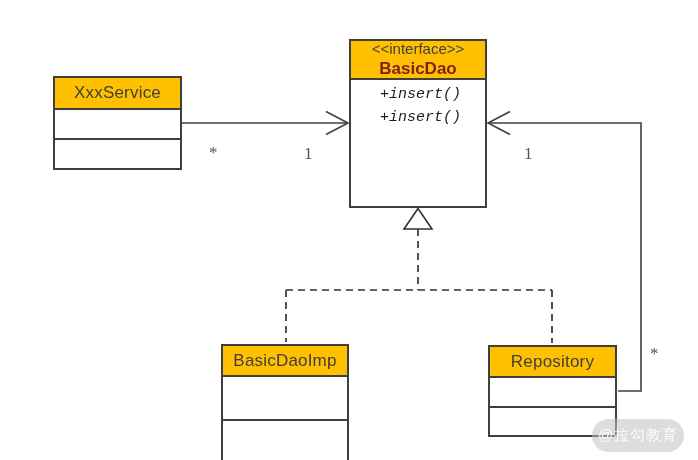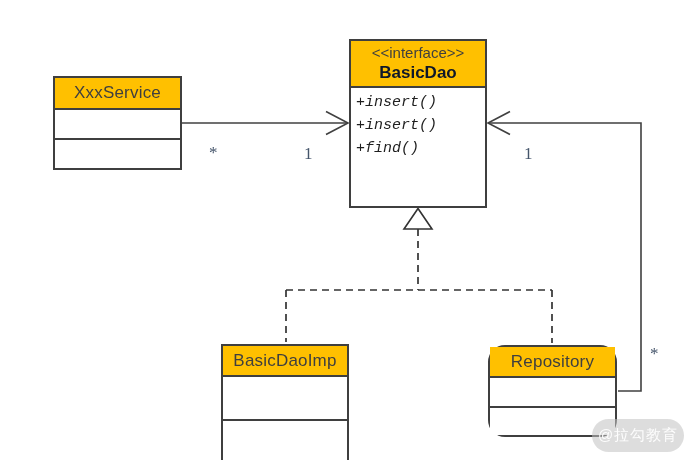--- a/index.html
+++ b/index.html
@@ -20,25 +20,25 @@
   }
   .compartment{box-sizing:border-box;flex:1;background:#ffffff;}
   .compartment.second{border-top:2px solid #3f3f3f;}
 
   .iface-header{
     box-sizing:border-box;background:#FFC000;border-bottom:2px solid #3f3f3f;
     display:flex;flex-direction:column;align-items:center;justify-content:center;
     color:#3f3f3f;line-height:1.25;padding:2px 0;
   }
   .iface-stereotype{font-size:15px;}
-  .iface-name{font-size:17px;font-weight:bold;color:#0f172a;}
+  .iface-name{font-size:17px;font-weight:bold;color:#7f1d1d;}
   .iface-methods{
     box-sizing:border-box;flex:1;padding:3px 0 0 5px;
     font-family:"Liberation Mono","DejaVu Sans Mono",monospace;
-    font-style:italic;font-size:15px;line-height:23px;color:#1f1f1f;
+    font-style:italic;font-size:15px;line-height:23px;color:#1f1f1f;text-align:center;
   }
   .iface-methods div{white-space:pre;}
 
   .multiplicity{
     position:absolute;font-family:"Liberation Serif","DejaVu Serif",serif;
     font-size:17px;color:#44546a;
   }
 
   .watermark{
     position:absolute;left:592px;top:419px;width:92px;height:33px;border-radius:17px;
@@ -63,38 +63,37 @@
     <polygon points="418,208.5 404,229 432,229" fill="#ffffff" stroke="#333333" stroke-width="1.6"></polygon>
   </svg>
 
   <div class="uml-class" style="left:53px;top:76px;width:129px;height:94px;">
     <div class="cls-header" style="height:32px;">XxxService</div>
     <div class="compartment"></div>
     <div class="compartment second"></div>
   </div>
 
   <div class="uml-class" style="left:349px;top:39px;width:138px;height:169px;">
-    <div class="iface-header" style="height:47px;">
+    <div class="iface-header" style="height:39px;">
       <div class="iface-stereotype">&lt;&lt;interface&gt;&gt;</div>
       <div class="iface-name">BasicDao</div>
     </div>
     <div class="iface-methods">
       <div>+insert()</div>
       <div>+insert()</div>
-      <div>+find()</div>
     </div>
   </div>
 
   <div class="uml-class" style="left:221px;top:344px;width:128px;height:121px;">
     <div class="cls-header" style="height:31px;">BasicDaoImp</div>
     <div class="compartment"></div>
     <div class="compartment second"></div>
   </div>
 
-  <div class="uml-class" style="left:488px;top:345px;width:129px;height:92px;border-radius:17px;">
+  <div class="uml-class" style="left:488px;top:345px;width:129px;height:92px;">
     <div class="cls-header" style="height:31px;">Repository</div>
     <div class="compartment"></div>
     <div class="compartment second"></div>
   </div>
 
   <div class="multiplicity" style="left:209px;top:143px;">*</div>
   <div class="multiplicity" style="left:304px;top:144px;">1</div>
   <div class="multiplicity" style="left:524px;top:144px;">1</div>
   <div class="multiplicity" style="left:650px;top:344px;">*</div>
 

